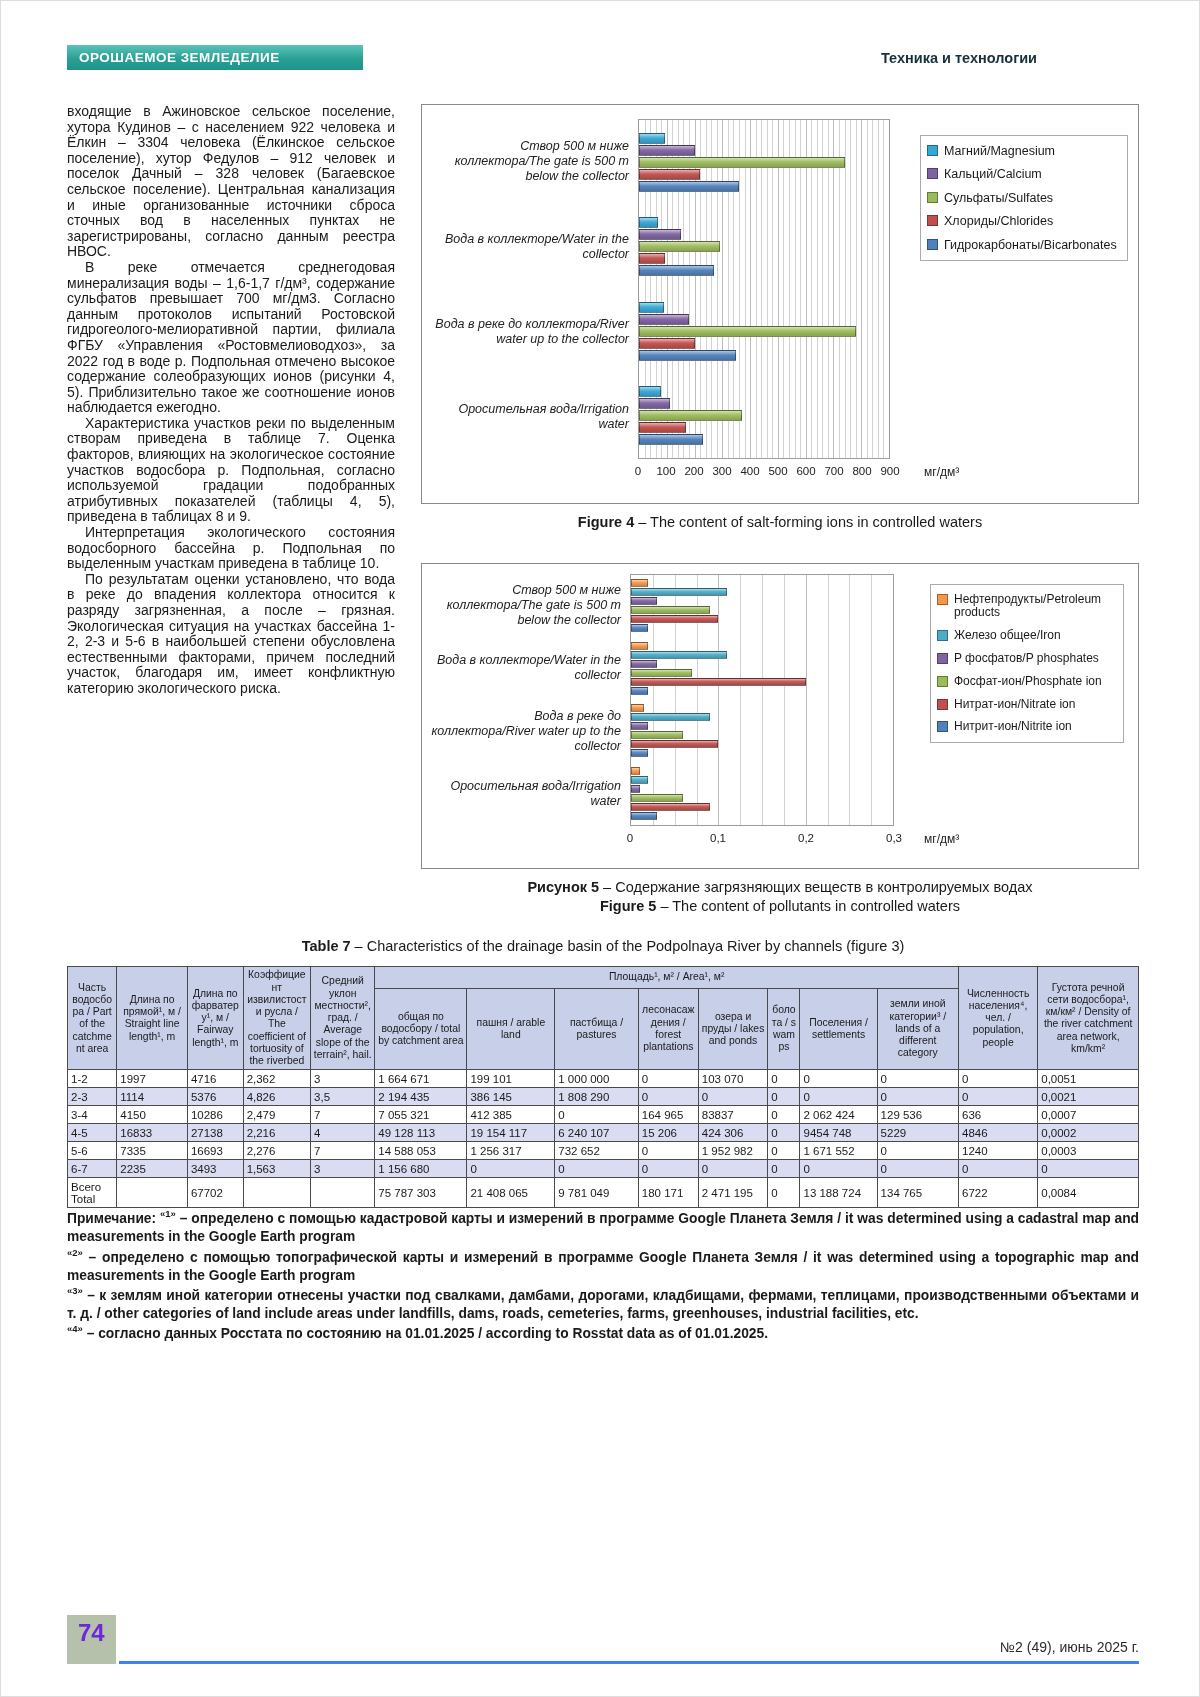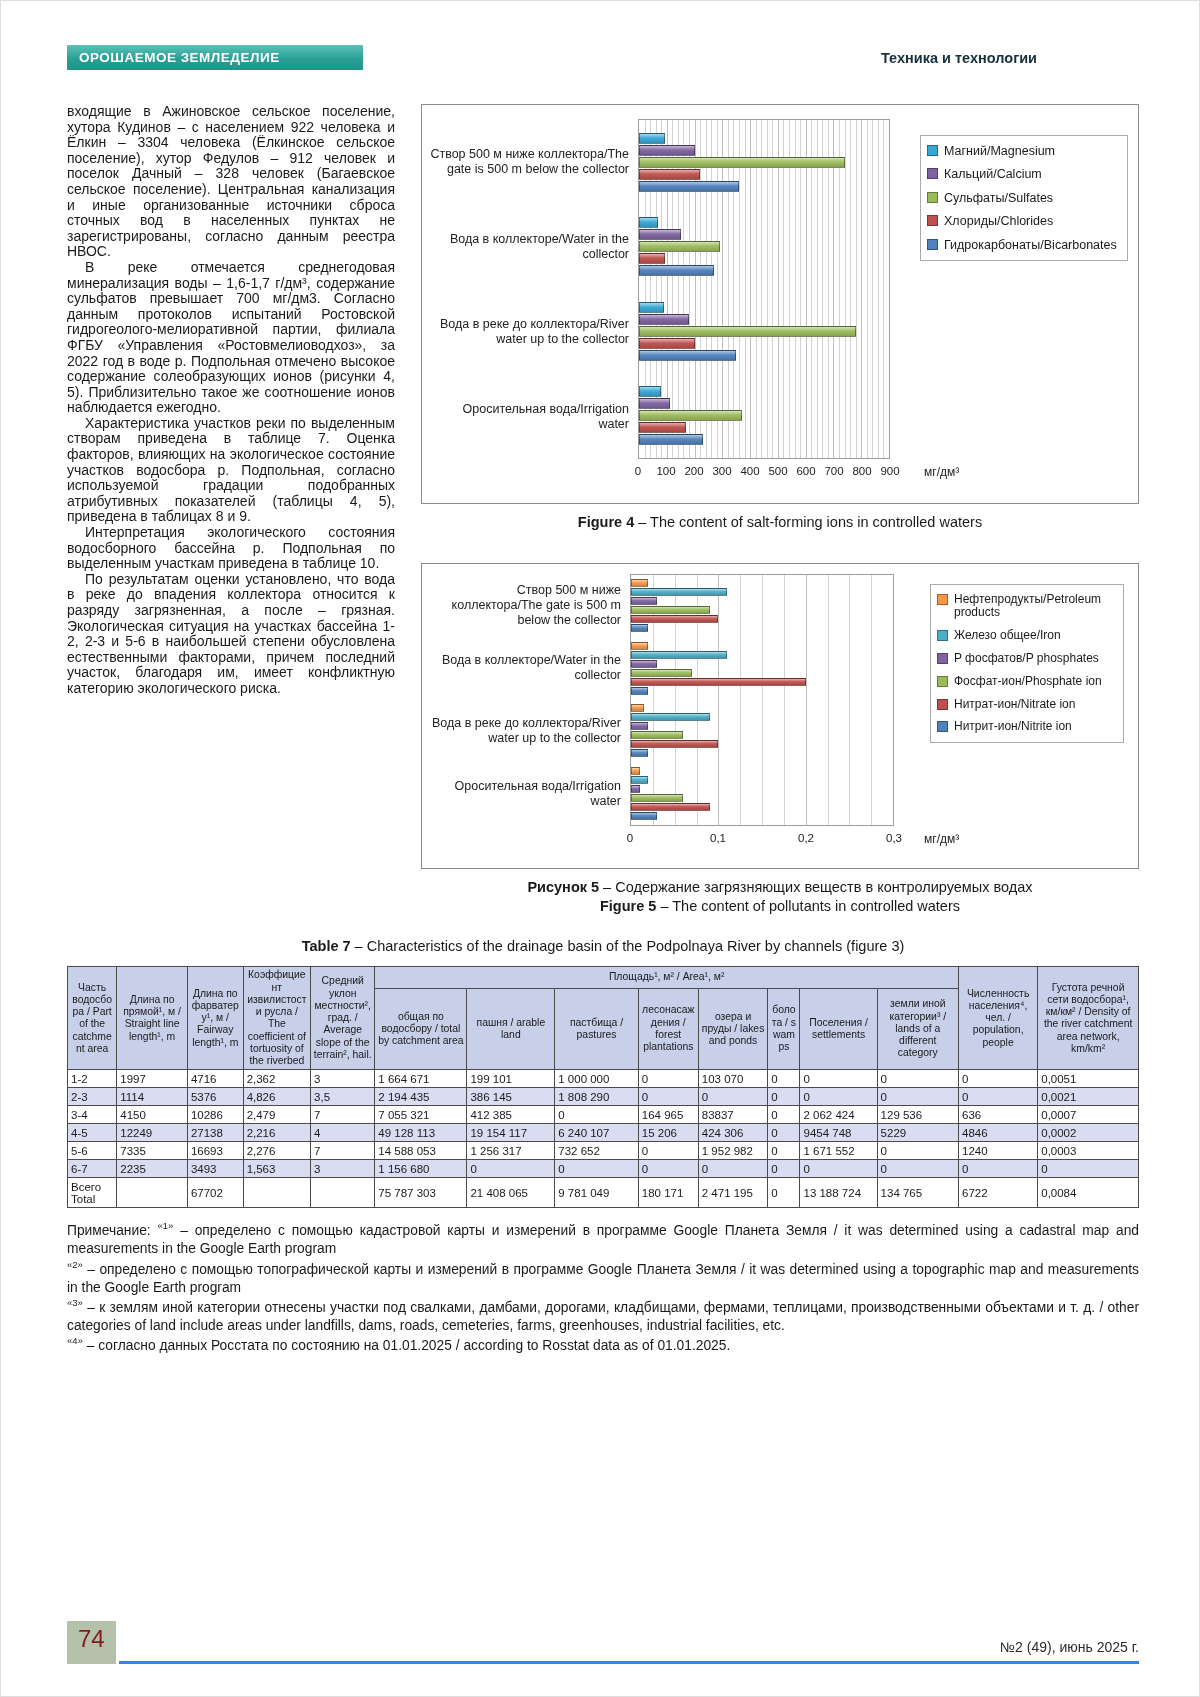--- a/index.html
+++ b/index.html
@@ -23,21 +23,21 @@
   
   .columns{display:flex;gap:26px;}
   .left-col{width:328px;flex:none;text-align:justify;font-size:14px;line-height:15.6px;}
   .left-col p{margin:0;}
   .left-col p.indent{text-indent:18px;}
   .right-col{flex:1;min-width:0;}
   
   .chart-frame{border:1px solid #8a8a8a;background:#fff;position:relative;box-sizing:border-box;width:100%;}
   #fig4-frame{height:400px;}
   #fig5-frame{height:306px;margin-top:30px;}
-  .cat-labels{position:absolute;display:flex;flex-direction:column;}
+  .cat-labels{position:absolute;display:flex;flex-direction:column;font-style:italic;}
   .cat-label{
     flex:1;display:flex;align-items:center;justify-content:flex-end;
     text-align:right;font-size:12.5px;line-height:1.2;color:#222;padding-right:7px;box-sizing:border-box;
   }
   .plot{position:absolute;border:1px solid #9d9d9d;display:flex;flex-direction:column;background:#fff;box-sizing:border-box;}
   .gridline{position:absolute;top:0;bottom:0;width:1px;background:#d2d2d2;z-index:0;}
   .gridline.major{background:#bdbdbd;}
   .bar-group{flex:1;display:flex;flex-direction:column;justify-content:center;gap:1px;position:relative;z-index:1;}
   .bar{
     border:1px solid rgba(0,0,0,.38);box-sizing:border-box;min-width:2px;
@@ -67,28 +67,28 @@
     word-wrap:break-word;overflow-wrap:break-word;
   }
   .data-table td{
     border:1px solid #4a4a4a;font-size:11.5px;padding:2.5px 3px;text-align:left;
     vertical-align:middle;white-space:nowrap;overflow:hidden;
   }
   .data-table td.row-head{white-space:normal;}
   .data-table tr.alt td{background:#dadcf1;}
   .data-table th.swamp-col{word-break:break-all;}
   
-  .notes{margin-top:12px;font-size:13.8px;line-height:1.33;text-align:justify;}
+  .notes{font-size:13.8px;line-height:1.33;text-align:justify;font-weight:bold;}
   .notes p{margin:0;}
   .notes sup{font-size:9.5px;}
   
   .footer{position:absolute;left:66px;right:60px;bottom:32px;display:flex;align-items:flex-end;}
   .page-num{
-    background:#b6c1ab;color:#7f1d1d;font-size:24px;font-weight:normal;
-    padding:4px 11px 11px 11px;flex:none;
+    background:#b6c1ab;color:#6d28d9;font-size:24px;font-weight:bold;
+    padding:4px 11px 17px 11px;flex:none;
   }
   .footer-rule{
     flex:1;border-bottom:3px solid #3b82f6;margin-left:3px;
     display:flex;justify-content:flex-end;padding-bottom:6px;
     font-size:14px;color:#2b2b2b;
   }
 </style>
 </head>
 <body>
 
@@ -417,21 +417,21 @@
           <td>164 965</td>
           <td>83837</td>
           <td>0</td>
           <td>2 062 424</td>
           <td>129 536</td>
           <td>636</td>
           <td>0,0007</td>
         </tr>
         <tr class="alt">
           <td class="row-head">4-5</td>
-          <td>12249</td>
+          <td>16833</td>
           <td>27138</td>
           <td>2,216</td>
           <td>4</td>
           <td>49 128 113</td>
           <td>19 154 117</td>
           <td>6 240 107</td>
           <td>15 206</td>
           <td>424 306</td>
           <td>0</td>
           <td>9454 748</td>

